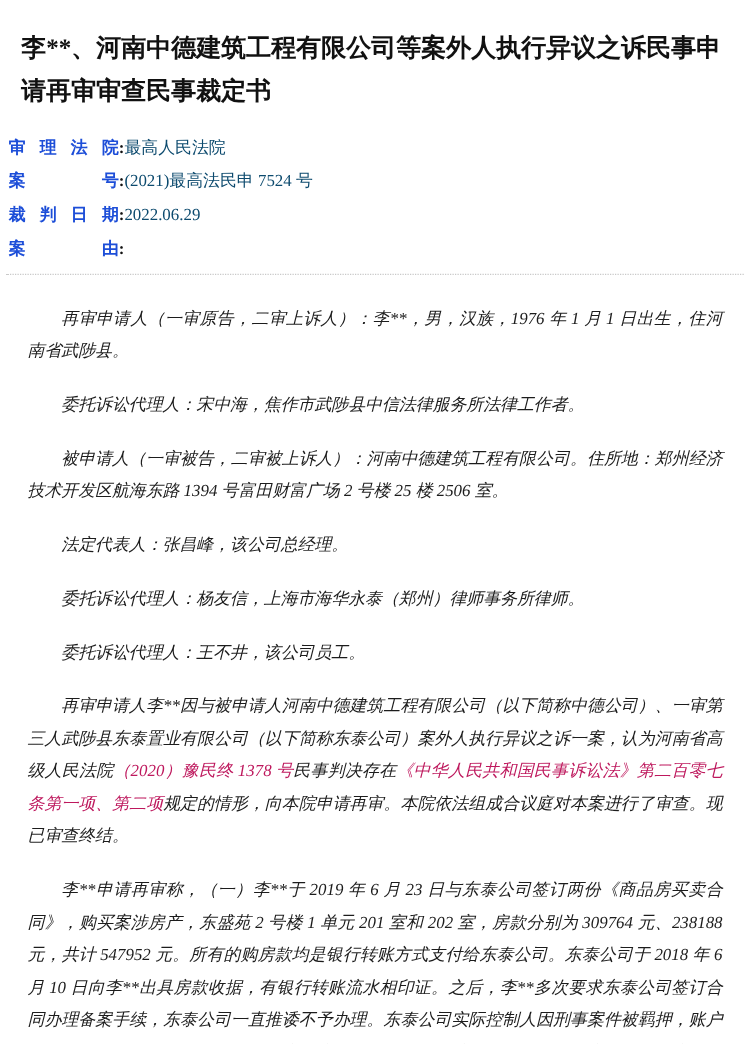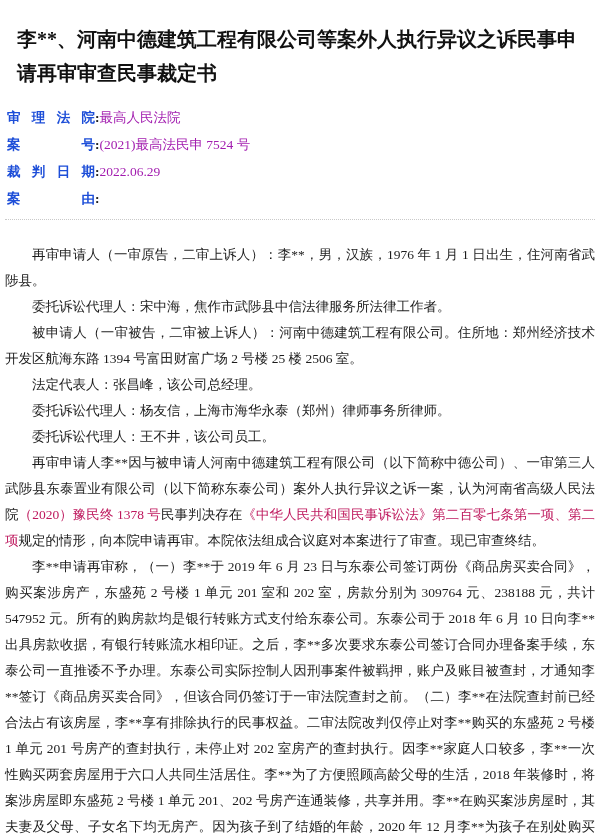--- a/index.html
+++ b/index.html
@@ -33,34 +33,35 @@
   .meta-label {
     display: inline-block;
     width: 88px;
     flex: 0 0 88px;
     font-weight: bold;
     text-align: justify;
     text-align-last: justify;
     color: #1d4ed8;
   }
   .meta-colon { font-weight: bold; color: #111111; }
-  .meta-value { flex: 1; color: #a21caf; }
+  .meta-value { flex: 1; color: #0c4a6e; }
   .divider {
     border: none;
     border-top: 1px dotted #c9c9c9;
     margin: 10px 0 0 0;
   }
   .doc-body { margin-top: 22px; }
   .para {
     font-size: 13.5px;
     line-height: 26px;
     text-align: justify;
     text-indent: 2em;
-    margin: 0;
+    margin: 17px;
     color: #1c1c1c;
+    font-style: italic;
   }
   .link {
     color: #be185d;
     text-decoration: none;
     cursor: pointer;
   }
 </style>
 </head>
 <body>
 

